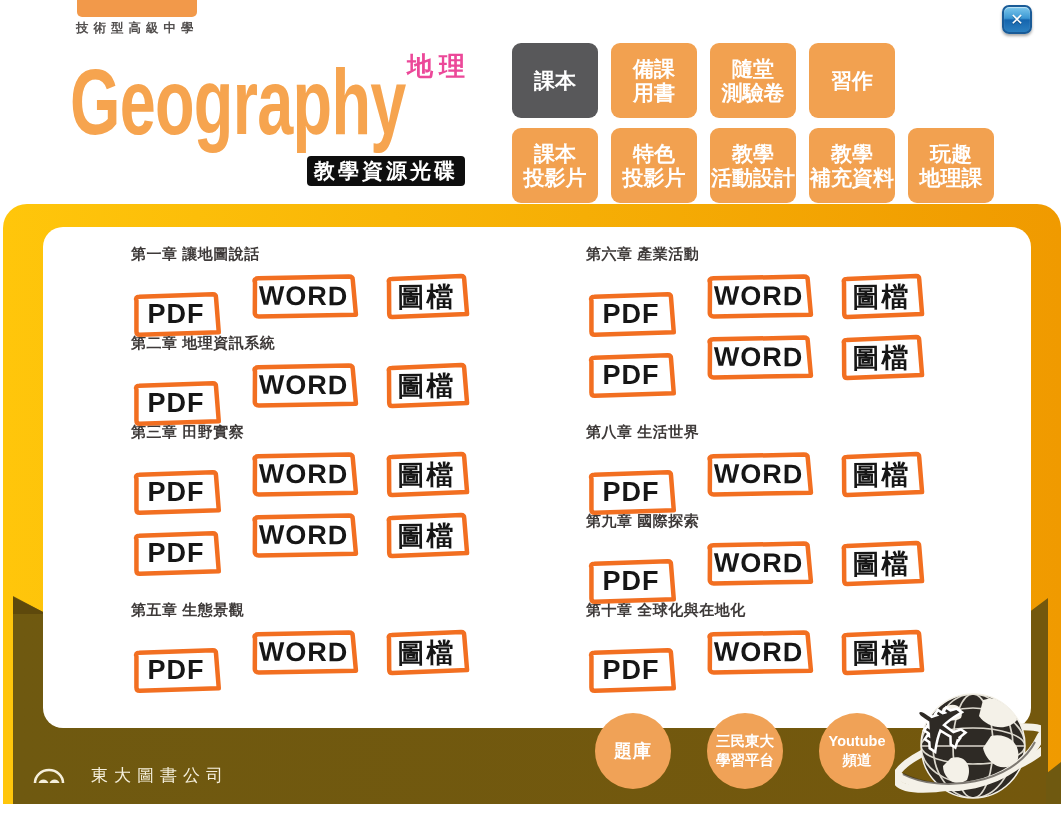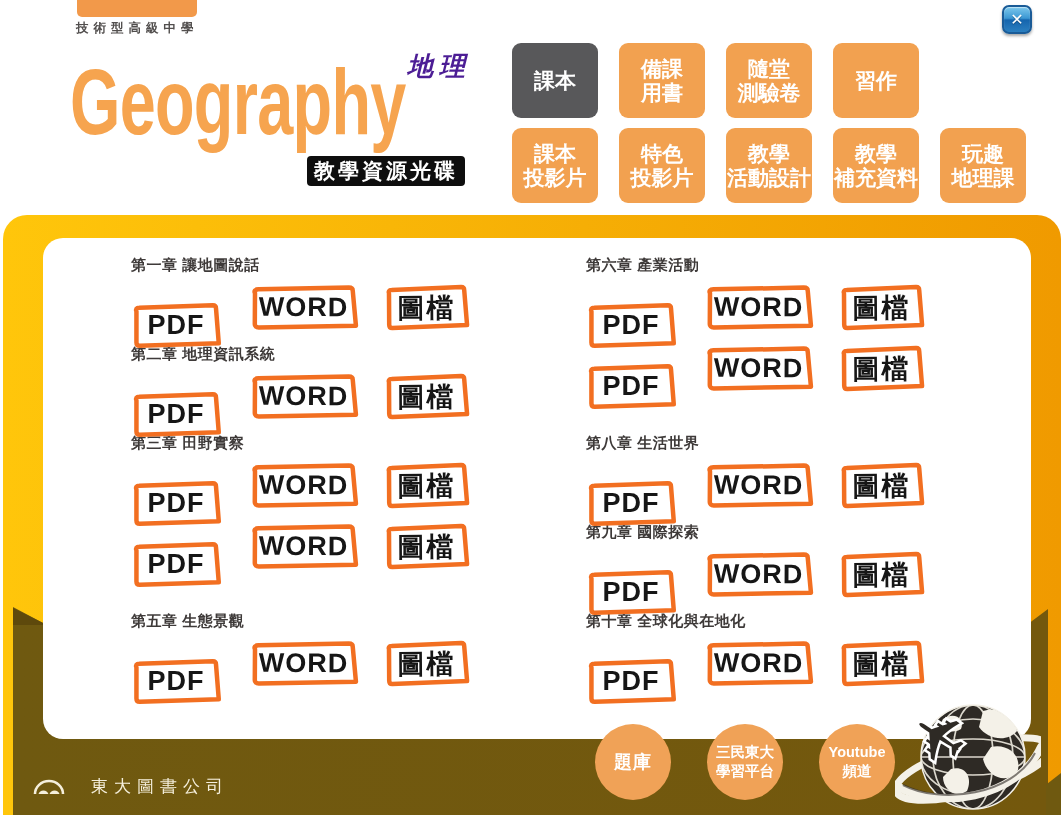--- a/index.html
+++ b/index.html
@@ -3,34 +3,34 @@
 <meta charset="utf-8">
 <style>
   html,body{margin:0;padding:0;}
   body{font-family:"Liberation Sans","DejaVu Sans",sans-serif;}
   .screen{position:relative;width:1064px;height:817px;background:#ffffff;overflow:hidden;}
 
   
   .brand-block{position:absolute;left:77px;top:0;width:120px;height:17px;background:#F2994A;border-radius:0 0 5px 5px;}
   .school-type{position:absolute;left:76px;top:20px;font-size:12.5px;letter-spacing:5px;color:#524F4E;font-weight:bold;white-space:nowrap;}
   .brand-en{position:absolute;left:70px;top:56px;font-size:90px;line-height:1;font-weight:bold;color:#F6A44F;letter-spacing:-1px;transform:scale(0.72,1.02);transform-origin:left top;white-space:nowrap;}
-  .brand-zh{position:absolute;left:407px;top:49px;font-size:26px;font-weight:bold;color:#4c1d95;letter-spacing:6px;white-space:nowrap;font-style:italic;}
+  .brand-zh{position:absolute;left:407px;top:49px;font-size:26px;font-weight:bold;color:#ec4899;letter-spacing:6px;white-space:nowrap;}
   .subtitle-badge{position:absolute;left:307px;top:156px;width:158px;height:30px;background:#0E0E0E;border-radius:4px;color:#ffffff;font-size:21px;font-weight:bold;letter-spacing:3px;display:flex;align-items:center;justify-content:center;white-space:nowrap;}
   .close-btn{position:absolute;left:1002px;top:5px;width:30px;height:29px;border:2px solid #1A5B97;border-radius:7px;box-sizing:border-box;background:linear-gradient(180deg,#7CC8EC 0%,#3B97D3 45%,#1565AE 52%,#2B7FC0 100%);box-shadow:0 2px 3px rgba(0,0,0,.35), inset 0 1px 1px rgba(255,255,255,.55);display:flex;align-items:center;justify-content:center;cursor:pointer;}
   .close-btn span{color:#fff;font-size:16px;font-weight:bold;line-height:1;text-shadow:0 1px 1px rgba(0,0,0,.3);}
 
   
-  .nav-row{position:absolute;left:512px;display:flex;gap:21px;align-items:center;}
+  .nav-row{position:absolute;left:512px;display:flex;gap:13px;align-items:center;}
   .nav-row.r1{top:43px;}
   .nav-row.r2{top:128px;}
   .nav-btn{width:86px;height:75px;border-radius:9px;background:#F2A150;color:#ffffff;display:flex;flex-direction:column;align-items:center;justify-content:center;font-size:21px;font-weight:bold;line-height:24px;cursor:pointer;text-align:center;white-space:nowrap;}
   .nav-btn.active{background:#58585A;}
 
   
-  .main-panel{position:absolute;left:3px;top:215px;width:1058px;height:600px;border-radius:24px 24px 0 0;background:linear-gradient(90deg,#FFC60B 0%,#F6AE05 55%,#F09A00 100%);overflow:hidden;}
+  .main-panel{position:absolute;left:3px;top:204px;width:1058px;height:600px;border-radius:24px 24px 0 0;background:linear-gradient(90deg,#FFC60B 0%,#F6AE05 55%,#F09A00 100%);overflow:hidden;}
   .brown-band{position:absolute;left:10px;right:13px;top:392px;bottom:0;background:linear-gradient(90deg,#6F5910 0%,#74580D 100%);clip-path:polygon(0 0,32px 17px,calc(100% - 20px) 17px,100% 2px,100% 100%,0 100%);}
   .fold-left{position:absolute;left:10px;top:393px;width:34px;height:17px;background:#5E490C;clip-path:polygon(0 0,100% 100%,0 100%);}
   .fold-right{position:absolute;right:0;bottom:0;width:15px;height:42px;background:#6F5910;clip-path:polygon(0 28%,100% 0,100% 100%,0 100%);}
   .white-panel{position:absolute;left:40px;top:23px;width:988px;height:501px;background:#ffffff;border-radius:20px;}
 
   
   .chapters{position:absolute;left:87px;top:18px;display:grid;grid-template-columns:455px 445px;grid-template-rows:repeat(5,89px);grid-auto-flow:column;}
   .chapter h3{margin:0 0 9px 1px;font-size:15px;font-weight:bold;color:#3E3A39;letter-spacing:.5px;white-space:nowrap;}
   .file-row{display:flex;align-items:flex-start;}
   .rough{position:relative;height:47px;display:flex;align-items:center;justify-content:center;cursor:pointer;}

